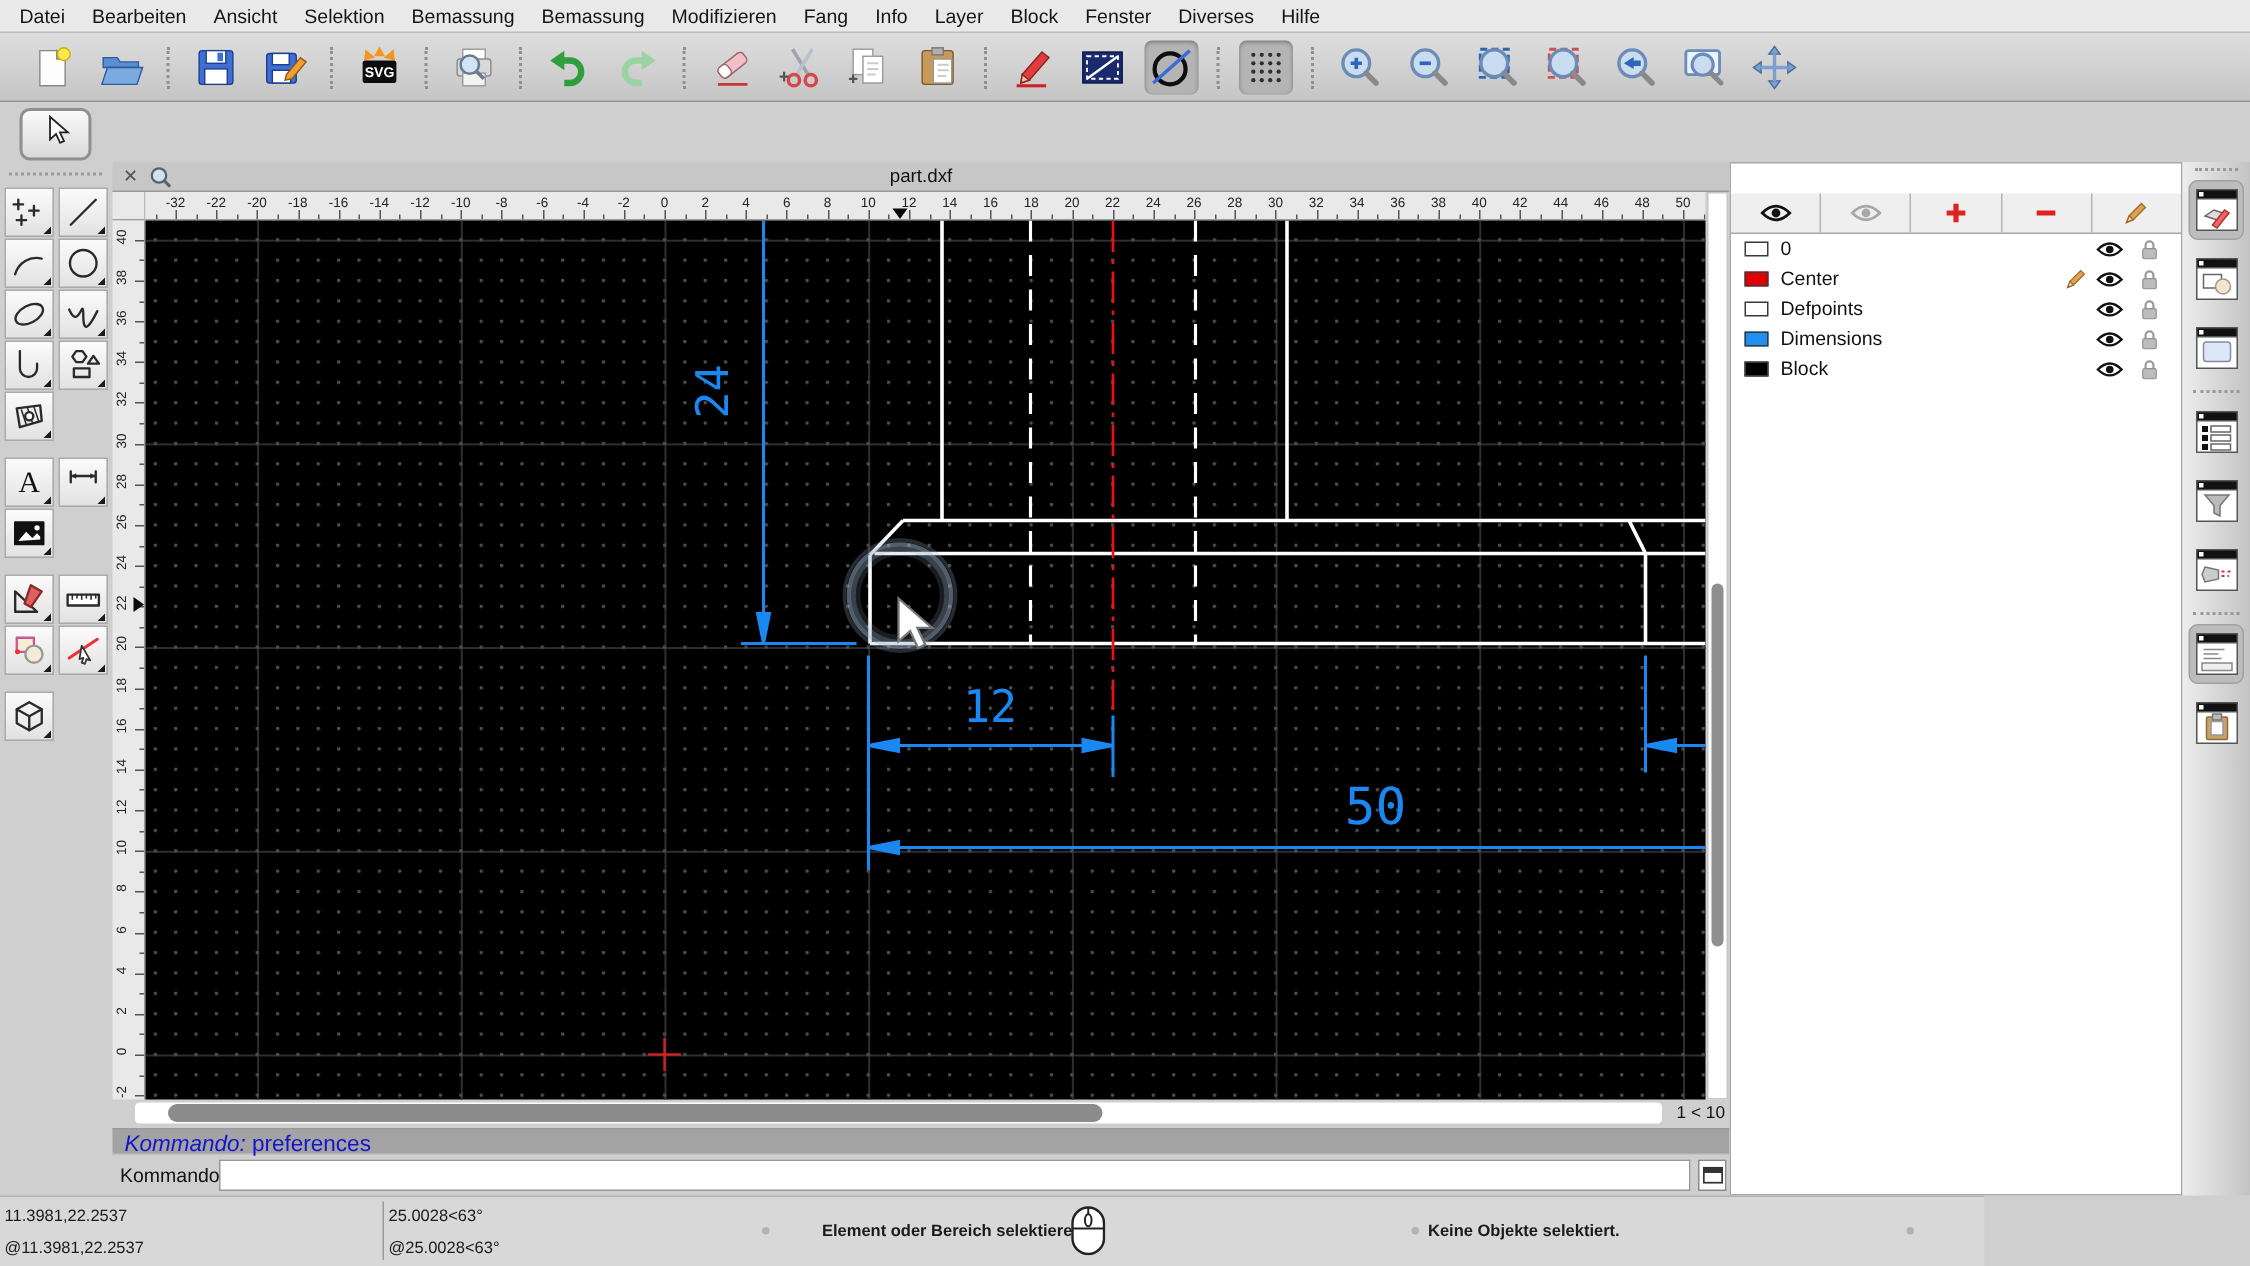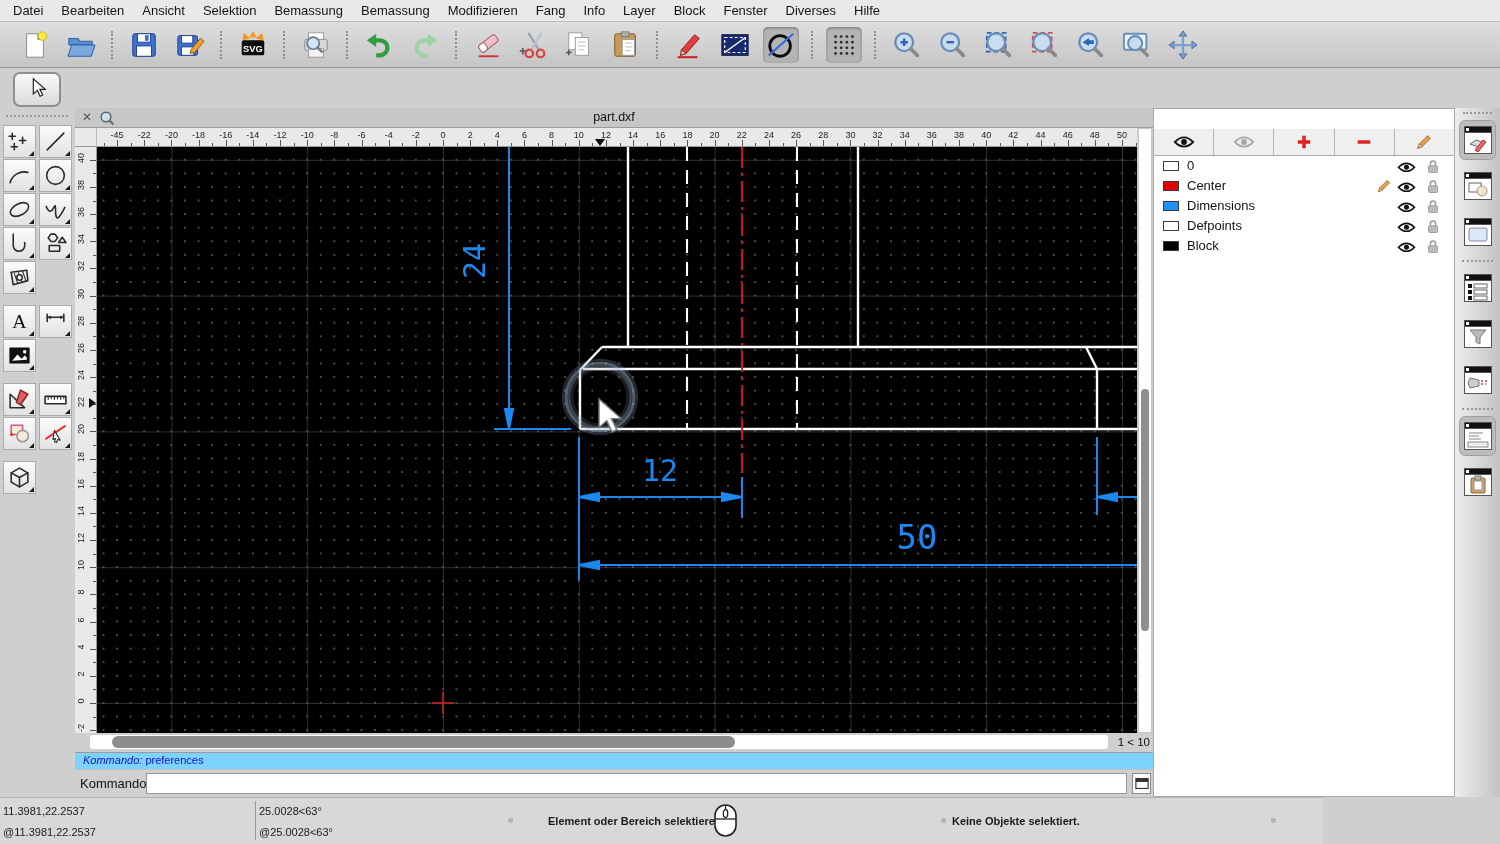--- a/index.html
+++ b/index.html
@@ -59,23 +59,23 @@
   #cadsvg{position:absolute;left:0;top:0;}
   
   #vscroll{position:absolute;left:1138px;top:60px;width:14px;height:605px;background:#fff;
            border:1px solid #c6c6c6;box-sizing:border-box;}
   .vthumb{position:absolute;left:2px;top:260px;width:8px;height:242px;background:#8f8f8f;border-radius:5px;}
   #hscroll-row{position:absolute;left:75px;top:665px;width:1078px;height:19px;}
   #hscroll-track{position:absolute;left:15px;top:2px;width:1018px;height:14px;background:#fff;border-radius:3px;}
   .hthumb{position:absolute;left:22px;top:1px;width:623px;height:12px;background:#8c8c8c;border-radius:6px;}
   #zoom-indicator{position:absolute;right:3px;top:3px;font-size:11.5px;color:#111;}
   
-  #cmd-history{position:absolute;left:75px;top:684px;width:1078px;height:18px;background:#7dd3fc;
+  #cmd-history{position:absolute;left:75px;top:684px;width:1078px;height:18px;background:#a3a3a3;
                border-top:1px solid #9a9a9a;border-bottom:1px solid #c2c2c2;box-sizing:border-box;
-               font-size:11px;color:#1414cc;padding:1px 0 0 8px;}
+               font-size:15px;color:#1414cc;padding:1px 0 0 8px;}
   #cmd-history .klabel{font-style:italic;}
   #cmd-row{position:absolute;left:75px;top:702px;width:1078px;height:27px;}
   #cmd-label{position:absolute;left:5px;top:6px;font-size:13px;color:#111;}
   #cmd-input{position:absolute;left:71px;top:3px;width:981px;height:21px;border:1px solid #979797;background:#fff;
              font-size:12px;padding:0 4px;box-sizing:border-box;font-family:"Liberation Sans",sans-serif;}
   #cmd-btn{position:absolute;left:1057px;top:3px;width:19px;height:21px;background:#fdfdfd;border:1px solid #8a8a8a;
            box-sizing:border-box;display:flex;align-items:center;justify-content:center;}
   
   #layerpanel{position:absolute;left:1153px;top:40px;width:302px;height:689px;background:#fff;
               border:1px solid #a8a8a8;box-sizing:border-box;}
@@ -531,21 +531,21 @@
         <div class="hr-tick" style="left: 916.36px; height: 6px;"></div>
         <div class="hr-tick" style="left: 929.94px; height: 3px;"></div>
         <div class="hr-tick" style="left: 943.52px; height: 6px;"></div>
         <div class="hr-tick" style="left: 957.1px; height: 3px;"></div>
         <div class="hr-tick" style="left: 970.68px; height: 6px;"></div>
         <div class="hr-tick" style="left: 984.26px; height: 3px;"></div>
         <div class="hr-tick" style="left: 997.84px; height: 6px;"></div>
         <div class="hr-tick" style="left: 1011.42px; height: 3px;"></div>
         <div class="hr-tick" style="left: 1025px; height: 6px;"></div>
         <div class="hr-tick" style="left: 1038.58px; height: 3px;"></div>
-        <span class="hr-label" style="left: 20.08px;">-45</span>
+        <span class="hr-label" style="left: 20.08px;">-32</span>
         <span class="hr-label" style="left: 47.24px;">-22</span>
         <span class="hr-label" style="left: 74.4px;">-20</span>
         <span class="hr-label" style="left: 101.56px;">-18</span>
         <span class="hr-label" style="left: 128.72px;">-16</span>
         <span class="hr-label" style="left: 155.88px;">-14</span>
         <span class="hr-label" style="left: 183.04px;">-12</span>
         <span class="hr-label" style="left: 210.2px;">-10</span>
         <span class="hr-label" style="left: 237.36px;">-8</span>
         <span class="hr-label" style="left: 264.52px;">-6</span>
         <span class="hr-label" style="left: 291.68px;">-4</span>
@@ -785,34 +785,34 @@
             <span class="lp-eye"><svg viewBox="0 0 24 16">
                 <path d="M2 8Q12 -2 22 8Q12 18 2 8z" fill="none" stroke="#111" stroke-width="2"></path>
                 <circle cx="12" cy="8" r="3.2" fill="#111"></circle>
               </svg></span>
             <span class="lp-lock"><svg viewBox="0 0 16 20">
                 <rect x="2" y="9" width="12" height="9" rx="1.5" fill="#bcbcbc" stroke="#8f8f8f"></rect>
                 <path d="M4.5 9V6a3.5 3.5 0 0 1 7 0v3" fill="none" stroke="#9a9a9a" stroke-width="2"></path>
               </svg></span>
           </div>
           <div class="lp-row">
-            <span class="lp-swatch" style="background: rgb(32, 144, 240);"></span>
-            <span class="lp-name">Dimensions</span>
+            <span class="lp-swatch" style="background: rgb(255, 255, 255);"></span>
+            <span class="lp-name">Defpoints</span>
             <span class="lp-eye"><svg viewBox="0 0 24 16">
                 <path d="M2 8Q12 -2 22 8Q12 18 2 8z" fill="none" stroke="#111" stroke-width="2"></path>
                 <circle cx="12" cy="8" r="3.2" fill="#111"></circle>
               </svg></span>
             <span class="lp-lock"><svg viewBox="0 0 16 20">
                 <rect x="2" y="9" width="12" height="9" rx="1.5" fill="#bcbcbc" stroke="#8f8f8f"></rect>
                 <path d="M4.5 9V6a3.5 3.5 0 0 1 7 0v3" fill="none" stroke="#9a9a9a" stroke-width="2"></path>
               </svg></span>
           </div>
           <div class="lp-row">
-            <span class="lp-swatch" style="background: rgb(255, 255, 255);"></span>
-            <span class="lp-name">Defpoints</span>
+            <span class="lp-swatch" style="background: rgb(32, 144, 240);"></span>
+            <span class="lp-name">Dimensions</span>
             <span class="lp-eye"><svg viewBox="0 0 24 16">
                 <path d="M2 8Q12 -2 22 8Q12 18 2 8z" fill="none" stroke="#111" stroke-width="2"></path>
                 <circle cx="12" cy="8" r="3.2" fill="#111"></circle>
               </svg></span>
             <span class="lp-lock"><svg viewBox="0 0 16 20">
                 <rect x="2" y="9" width="12" height="9" rx="1.5" fill="#bcbcbc" stroke="#8f8f8f"></rect>
                 <path d="M4.5 9V6a3.5 3.5 0 0 1 7 0v3" fill="none" stroke="#9a9a9a" stroke-width="2"></path>
               </svg></span>
           </div>
           <div class="lp-row">

